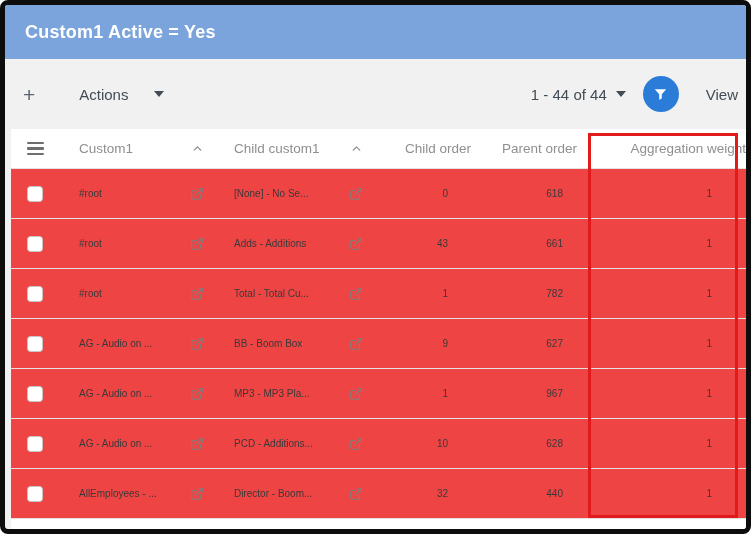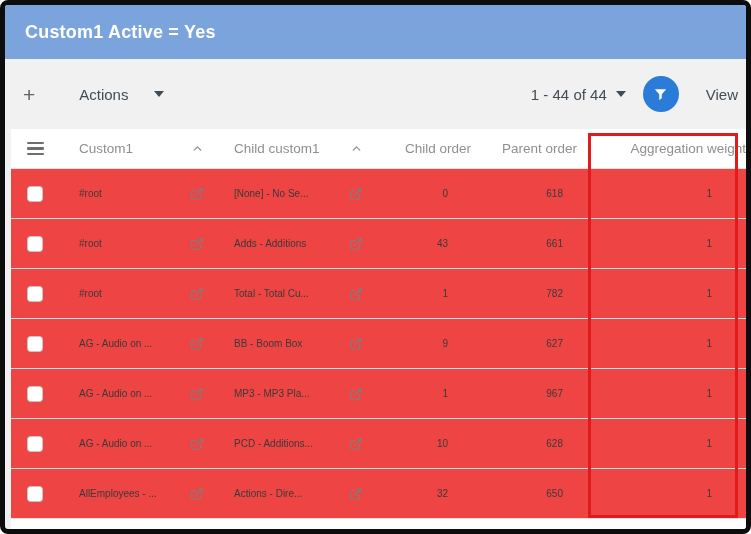--- a/index.html
+++ b/index.html
@@ -326,30 +326,30 @@
         <span class="cell-text">AllEmployees - ...</span>
         <span class="ext-icon">
             <svg width="14" height="14" viewBox="0 0 24 24" fill="none" stroke="#7e7e7e" stroke-width="2" stroke-linecap="round" stroke-linejoin="round">
               <path d="M18 13v6a2 2 0 0 1-2 2H5a2 2 0 0 1-2-2V8a2 2 0 0 1 2-2h6"></path>
               <polyline points="15 3 21 3 21 9"></polyline>
               <line x1="10" y1="14" x2="21" y2="3"></line>
             </svg>
           </span>
       </div>
       <div class="cell c-split">
-        <span class="cell-text">Actions - Dire...</span>
+        <span class="cell-text">Director - Boom...</span>
         <span class="ext-icon">
             <svg width="14" height="14" viewBox="0 0 24 24" fill="none" stroke="#7e7e7e" stroke-width="2" stroke-linecap="round" stroke-linejoin="round">
               <path d="M18 13v6a2 2 0 0 1-2 2H5a2 2 0 0 1-2-2V8a2 2 0 0 1 2-2h6"></path>
               <polyline points="15 3 21 3 21 9"></polyline>
               <line x1="10" y1="14" x2="21" y2="3"></line>
             </svg>
           </span>
       </div>
       <div class="cell c-num d-child">32</div>
-      <div class="cell c-num d-parent">650</div>
+      <div class="cell c-num d-parent">440</div>
       <div class="cell c-num d-agg">1</div>
     </div>
 
   </div>
 
   <div class="red-box"></div>
 </div>
 
 </body></html>

